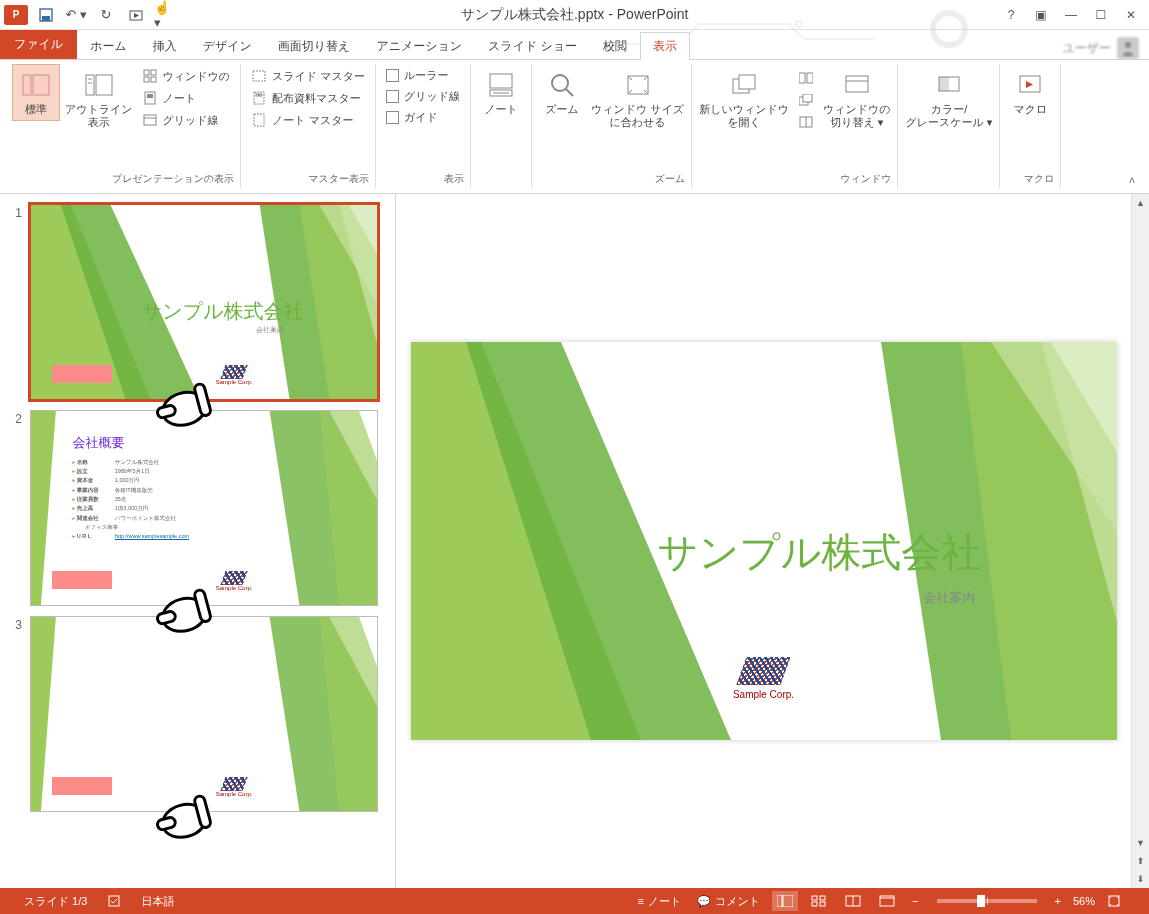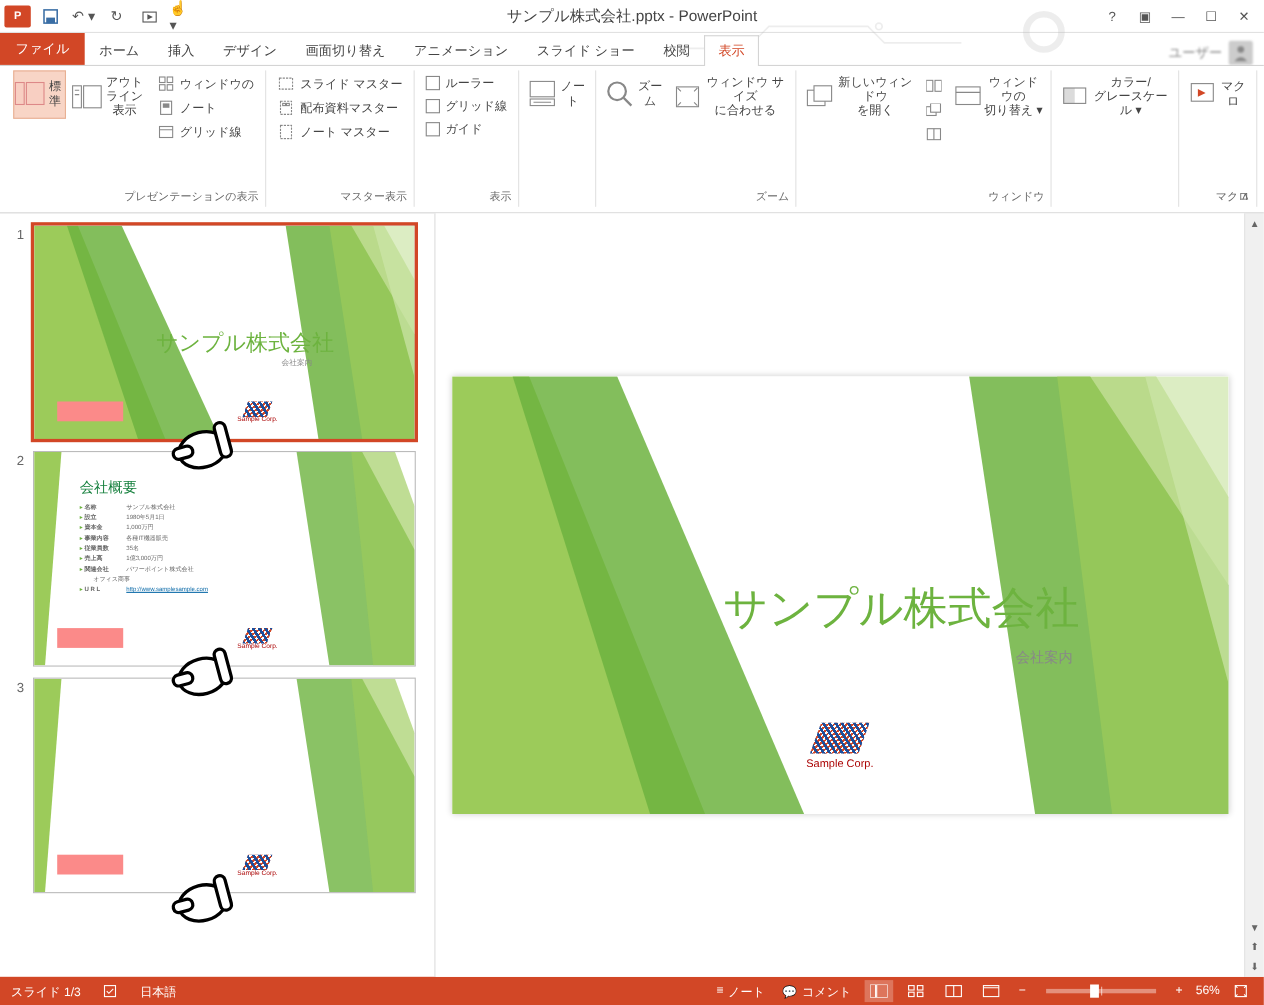--- a/index.html
+++ b/index.html
@@ -15,56 +15,56 @@
 .file-tab { background: #d24726; color: #fff; height: 30px; padding: 0 14px; display: flex; align-items: center; font-size: 12px; cursor: pointer; }
 .tab { height: 28px; padding: 0 12px; display: flex; align-items: center; font-size: 12px; color: #444; cursor: pointer; border: 1px solid transparent; border-bottom: none; margin-bottom: -1px; }
 .tab.active { border-color: #d4d4d4; background: #fff; color: #d24726; position: relative; z-index: 2; }
 .ribbon-user { margin-left: auto; display: flex; align-items: center; gap: 6px; padding-right: 10px; font-size: 12px; color: #888; filter: blur(1px); }
 .avatar { width: 22px; height: 22px; background: #ccc; border-radius: 2px; display: flex; align-items: center; justify-content: center; filter: none; }
 .ribbon-body { height: 134px; background: #fff; border-bottom: 1px solid #d4d4d4; display: flex; padding: 4px 6px 0 6px; position: relative; }
 .rgroup { display: flex; flex-direction: column; align-items: stretch; border-right: 1px solid #e1e1e1; padding: 0 6px; height: 124px; }
 .rgroup:last-child { border-right: none; }
 .rgroup-content { flex: 1; display: flex; align-items: flex-start; gap: 4px; }
 .rgroup-label { text-align: right; font-size: 10px; color: #666; padding: 2px 0; }
-.big-btn { display: flex; flex-direction: row; align-items: center; justify-content: center; padding: 4px 0; font-size: 11px; color: #444; cursor: pointer; border: 1px solid transparent; min-width: 48px; }
+.big-btn { display: flex; flex-direction: column; align-items: center; justify-content: center; padding: 4px 0; font-size: 11px; color: #444; cursor: pointer; border: 1px solid transparent; min-width: 48px; }
 .big-btn.active { background: #f8d5c6; border-color: #e8b093; }
 .big-icon { width: 32px; height: 32px; margin-bottom: 2px; display: flex; align-items: center; justify-content: center; }
 .big-label { text-align: center; line-height: 1.2; white-space: pre-line; }
 .small-list { display: flex; flex-direction: column; gap: 2px; padding-top: 2px; }
 .small-btn { display: flex; align-items: center; gap: 5px; padding: 2px 4px; font-size: 11px; color: #444; cursor: pointer; white-space: nowrap; }
 .chk { width: 13px; height: 13px; border: 1px solid #888; display: inline-block; }
 .small-icon { width: 16px; height: 16px; display: inline-flex; align-items: center; justify-content: center; }
 .collapse-btn { position: absolute; right: 8px; bottom: 4px; width: 18px; height: 18px; display: flex; align-items: center; justify-content: center; color: #666; cursor: pointer; font-size: 11px; }
 .workspace { display: flex; height: 694px; background: #fff; }
 .thumb-panel { width: 396px; border-right: 1px solid #d4d4d4; overflow-y: auto; padding: 10px 8px; }
 .thumb-item { display: flex; align-items: flex-start; gap: 8px; margin-bottom: 10px; position: relative; }
 .thumb-num { width: 14px; font-size: 12px; color: #666; text-align: right; padding-top: 2px; }
 .thumb-slide { width: 348px; height: 196px; border: 1px solid #bbb; background: #fff; position: relative; overflow: hidden; }
 .thumb-slide.selected { outline: 3px solid #d24726; outline-offset: -1px; }
 .slide1-title { position: absolute; left: 32%; top: 48%; font-size: 20px; color: #6db33f; }
 .slide1-sub { position: absolute; left: 65%; top: 62%; font-size: 7px; color: #888; }
-.slide2-title { position: absolute; left: 12%; top: 12%; font-size: 13px; color: #15803d; }
+.slide2-title { position: absolute; left: 12%; top: 12%; font-size: 13px; color: #6d28d9; }
 .slide2-list { position: absolute; left: 12%; top: 24%; font-size: 5.5px; color: #666; line-height: 1.7; }
 .slide2-list div::before { content: "▸ "; color: #6db33f; }
 .slide2-list .url { color: #0b6aa8; text-decoration: underline; }
 .redact { position: absolute; left: 6%; bottom: 8%; width: 60px; height: 18px; background: #fb8a89; }
 .logo-mini { position: absolute; right: 36%; bottom: 7%; font-size: 6px; color: #a00; display:flex;flex-direction:column;align-items:center; }
 .logo-dots { width: 22px; height: 14px; background: repeating-linear-gradient(45deg,#1c4e9b 0 2px,transparent 2px 4px),repeating-linear-gradient(-45deg,#d24726 0 2px,transparent 2px 4px); transform: skewX(-20deg); }
 .hand-pointer { position: absolute; left: 140px; bottom: -34px; z-index: 5; }
 .slide-area { flex: 1; display: flex; align-items: center; justify-content: center; background: #fff; position: relative; }
 .main-slide { width: 706px; height: 398px; background: #fff; box-shadow: 0 0 6px rgba(0,0,0,.2); position: relative; overflow: hidden; }
 .main-title { position: absolute; left: 35%; top: 46%; font-size: 40px; color: #6db33f; }
 .main-sub { position: absolute; right: 20%; top: 62%; font-size: 13px; color: #888; }
 .main-logo { position: absolute; left: 50%; bottom: 10%; transform: translateX(-50%); text-align: center; }
 .main-logo .logo-dots { width: 44px; height: 28px; margin: 0 auto 4px; }
 .main-logo-text { font-size: 10px; color: #a00; }
 .vscroll { width: 18px; background: #f0f0f0; border-left: 1px solid #e1e1e1; display: flex; flex-direction: column; }
 .vscroll-btn { height: 18px; display: flex; align-items: center; justify-content: center; font-size: 9px; color: #666; cursor: pointer; }
 .vscroll-track { flex: 1; }
-.statusbar { height: 26px; background: #d24726; color: #fff; display: flex; align-items: center; font-size: 11px; padding: 0 10px; gap: 18px; }
+.statusbar { height: 26px; background: #d24726; color: #fff; display: flex; align-items: center; font-size: 11px; padding: 0 24px; gap: 18px; }
 .sb-left { display: flex; align-items: center; gap: 16px; }
 .sb-right { margin-left: auto; display: flex; align-items: center; gap: 8px; }
 .sb-btn { display: flex; align-items: center; gap: 4px; cursor: pointer; padding: 2px 4px; }
 .view-btn { width: 26px; height: 20px; display: flex; align-items: center; justify-content: center; cursor: pointer; border: 1px solid transparent; }
 .view-btn.active { background: rgba(255,255,255,.25); }
 .zoom-slider { width: 100px; height: 4px; background: rgba(255,255,255,.4); position: relative; margin: 0 6px; }
 .zoom-thumb { position: absolute; top: -4px; width: 8px; height: 12px; background: #fff; left: 40%; }
 .zoom-tick { position:absolute;top:-2px;left:50%;width:1px;height:8px;background:rgba(255,255,255,.6);}
 svg.gbg { width:100%; height:100%; }
 .circuit { position:absolute; top:4px; right:180px; width:360px; height:50px; opacity:.25; pointer-events:none; }

